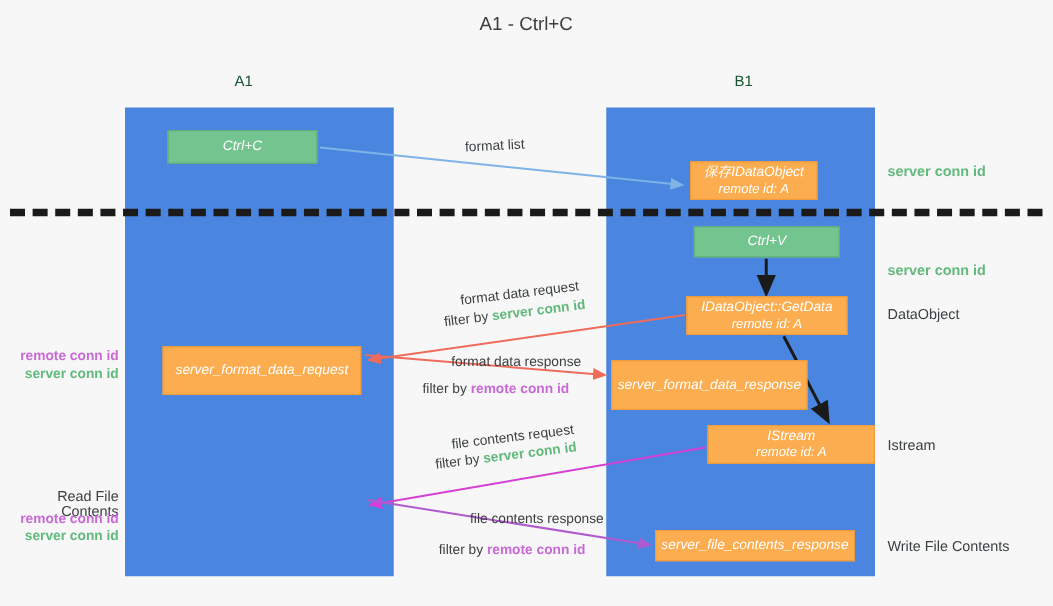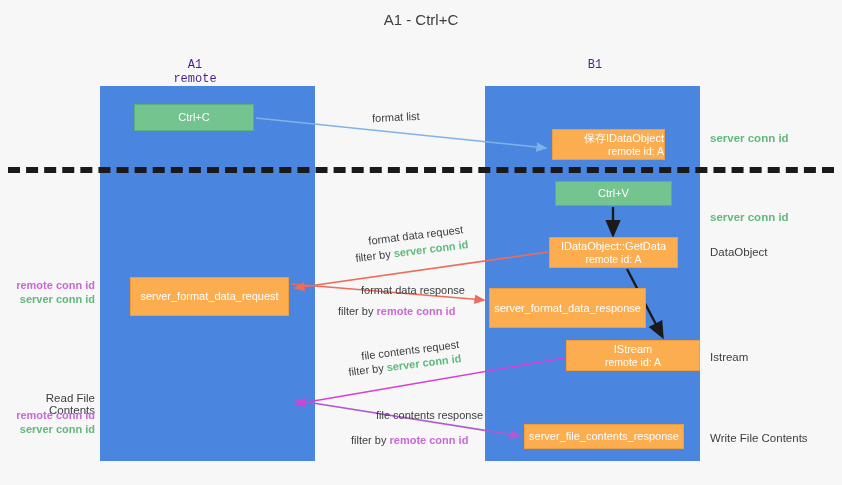--- a/index.html
+++ b/index.html
@@ -14,44 +14,45 @@
   .abs{position:absolute;}
 
   
   #title{
     left:0;top:10px;width:842px;text-align:center;
     font-size:15px;color:#3c4043;line-height:20px;
   }
 
   
   .lane-head{
-    text-align:center;font-size:12px;color:#4c1d95;line-height:14px;font-family:Liberation Mono, monospace;
+    text-align:center;font-size:12px;color:#14532d;line-height:14px;
   }
   #head-a1{left:125px;top:58px;width:140px;}
   #head-b1{left:525px;top:58px;width:140px;}
 
   
   .lane{background:#4a86df;}
   #lane-a1{left:100px;top:86px;width:215px;height:375px;}
   #lane-b1{left:485px;top:86px;width:215px;height:375px;}
 
   
   .box{
     box-sizing:border-box;
     display:flex;flex-direction:column;
     align-items:center;justify-content:center;
     color:#ffffff;font-size:11px;line-height:13px;
     text-align:center;
+    font-style:italic;
   }
   .box.green{background:#74c490;border:1px solid #5fae7c;}
   .box.orange{background:#fcad4f;border:1px solid #f09c3a;}
   .box .l2{font-size:10.5px;}
 
   #box-ctrlc{left:134px;top:104px;width:120px;height:27px;}
-  #box-save-idataobject{left:552px;top:129px;width:113px;height:31px;align-items:flex-end;}
+  #box-save-idataobject{left:552px;top:129px;width:102px;height:31px;}
   #box-ctrlv{left:555px;top:181px;width:117px;height:25px;}
   #box-getdata{left:549px;top:237px;width:129px;height:31px;}
   #box-fmt-req{left:130px;top:277px;width:159px;height:39px;}
   #box-fmt-resp{left:489px;top:288px;width:157px;height:40px;}
   #box-istream{left:566px;top:340px;width:134px;height:31px;}
   #box-file-req{left:130px;top:393px;width:160px;height:25px;}
   #box-file-resp{left:524px;top:424px;width:160px;height:25px;}
 
   
   #dashline{
@@ -97,21 +98,20 @@
 <body>
 
 <div id="stage">
 
   <div class="abs" id="title">
     <div>A1 - Ctrl+C</div>
   </div>
 
   <div class="abs lane-head" id="head-a1">
     <div>A1</div>
-    <div>remote</div>
   </div>
   <div class="abs lane-head" id="head-b1">
     <div>B1</div>
   </div>
 
   <div class="abs lane" id="lane-a1"></div>
   <div class="abs lane" id="lane-b1"></div>
 
   <svg id="wires" viewBox="0 0 842 485">
     <defs>

